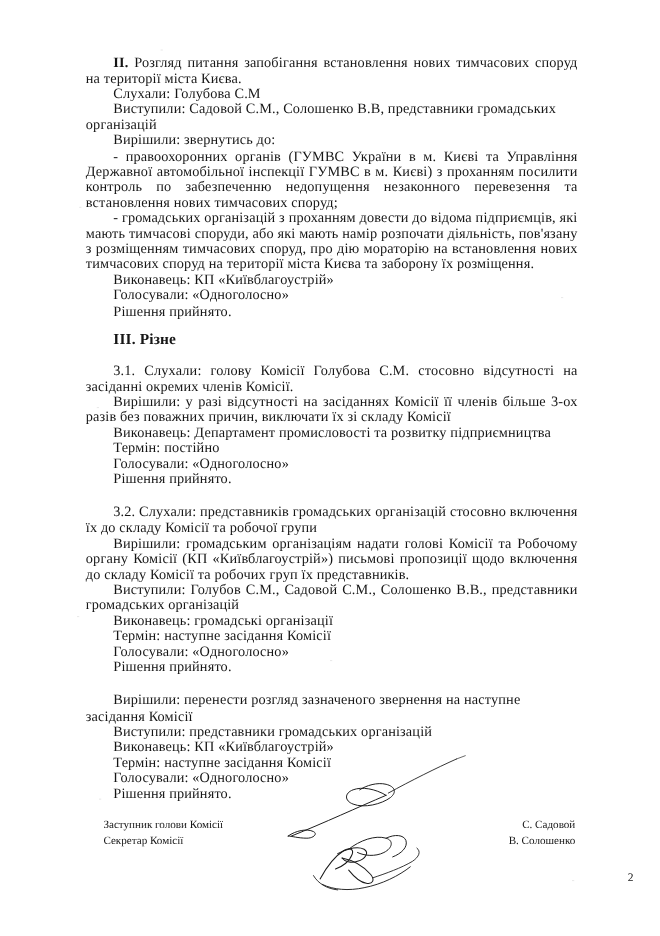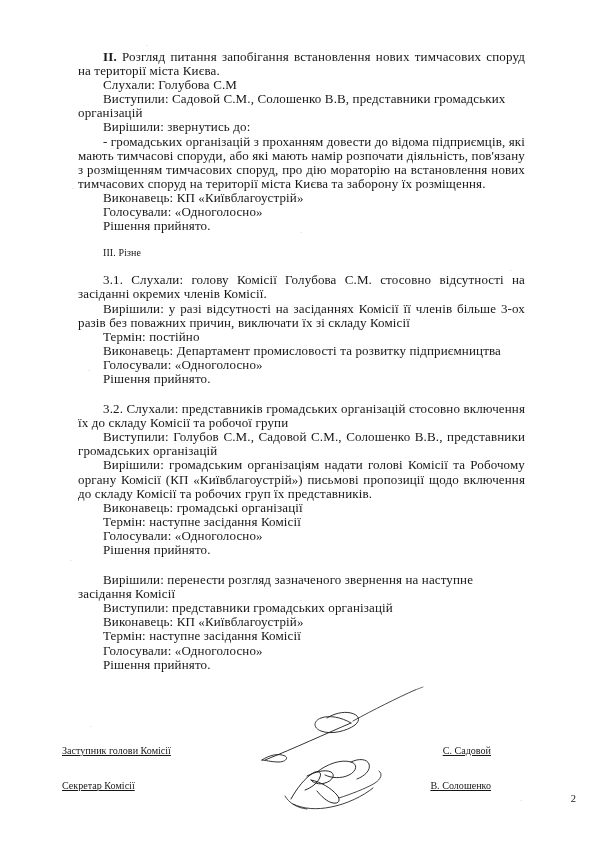--- a/index.html
+++ b/index.html
@@ -47,51 +47,49 @@
   .roman-head {
     text-indent: 25px;
   }
 
   .roman-head .num {
     font-weight: bold;
   }
 
   .heading-iii {
     text-indent: 25px;
-    font-weight: normal;
-    font-size: 10px;
+    font-weight: bold;
+    font-size: 14px;
     line-height: 14.1px;
   }
 
   .nojust {
     text-align: left;
   }
   .gap-md { height: 13px; }
   .gap-lg { height: 16px; }
 
   
   .sign-block {
     position: absolute;
-    left: 62px;
+    left: 94px;
     top: 744px;
     width: 447px;
-    text-decoration: underline;
   }
 
   .sign-row {
     position: relative;
     display: flex;
     justify-content: space-between;
     align-items: baseline;
     font-size: 10.1px;
     line-height: 14px;
   }
 
   .sign-row + .sign-row {
-    margin-top: 21px;
     text-align: center;
   }
 
   .sign-role, .sign-name {
     white-space: nowrap;
   }
 
   .sign-name {
     margin-right: 18px;
   }
@@ -130,44 +128,45 @@
 <div class="page">
 
   <div class="content">
 
     <p class="roman-head"><span class="num">II.</span> <span>Розгляд питання запобігання встановлення нових тимчасових споруд на території міста Києва.</span></p>
 
     <p class="indent nojust">Слухали: Голубова С.М</p>
     <p class="indent nojust">Виступили: Садовой С.М., Солошенко В.В, представники громадських організацій</p>
     <p class="indent nojust">Вирішили: звернутись до:</p>
 
+    <p class="hang">- правоохоронних органів (ГУМВС України в м. Києві та Управління Державної автомобільної інспекції ГУМВС в м. Києві) з проханням посилити контроль по забезпеченню недопущення незаконного перевезення та встановлення нових тимчасових споруд;</p>
     <p class="hang">- громадських організацій з проханням довести до відома підприємців, які мають тимчасові споруди, або які мають намір розпочати діяльність, пов'язану з розміщенням тимчасових споруд, про дію мораторію на встановлення нових тимчасових споруд на території міста Києва та заборону їх розміщення.</p>
 
     <p class="indent nojust">Виконавець: КП «Київблагоустрій»</p>
     <p class="indent nojust">Голосували: «Одноголосно»</p>
     <p class="indent nojust">Рішення прийнято.</p>
 
     <div class="gap-md"></div>
 
     <p class="heading-iii"><span>III.</span> <span>Різне</span></p>
 
     <div class="gap-md"></div>
 
     <p class="hang">3.1. Слухали: голову Комісії Голубова С.М. стосовно відсутності на засіданні окремих членів Комісії.</p>
     <p class="hang">Вирішили: у разі відсутності на засіданнях Комісії її членів більше 3-ох разів без поважних причин, виключати їх зі складу Комісії</p>
+    <p class="indent nojust">Виконавець: Департамент промисловості та розвитку підприємництва</p>
     <p class="indent nojust">Термін: постійно</p>
-    <p class="indent nojust">Виконавець: Департамент промисловості та розвитку підприємництва</p>
     <p class="indent nojust">Голосували: «Одноголосно»</p>
     <p class="indent nojust">Рішення прийнято.</p>
 
     <div class="gap-lg"></div>
 
     <p class="hang">3.2. Слухали: представників громадських організацій стосовно включення їх до складу Комісії та робочої групи</p>
+    <p class="hang">Вирішили: громадським організаціям надати голові Комісії та Робочому органу Комісії (КП «Київблагоустрій») письмові пропозиції щодо включення до складу Комісії та робочих груп їх представників.</p>
     <p class="hang">Виступили: Голубов С.М., Садовой С.М., Солошенко В.В., представники громадських організацій</p>
-    <p class="hang">Вирішили: громадським організаціям надати голові Комісії та Робочому органу Комісії (КП «Київблагоустрій») письмові пропозиції щодо включення до складу Комісії та робочих груп їх представників.</p>
     <p class="indent nojust">Виконавець: громадські організації</p>
     <p class="indent nojust">Термін: наступне засідання Комісії</p>
     <p class="indent nojust">Голосували: «Одноголосно»</p>
     <p class="indent nojust">Рішення прийнято.</p>
 
     <div class="gap-lg"></div>
 
     <p class="indent nojust">Вирішили: перенести розгляд зазначеного звернення на наступне засідання Комісії</p>
     <p class="indent nojust">Виступили: представники громадських організацій</p>
     <p class="indent nojust">Виконавець: КП «Київблагоустрій»</p>

